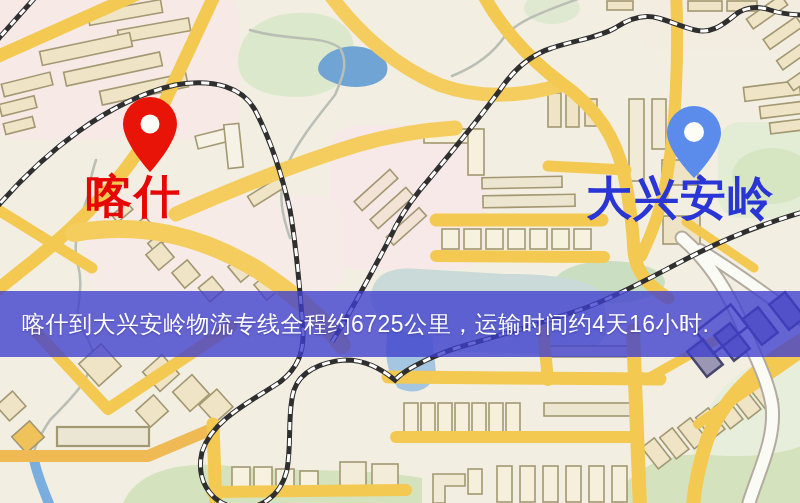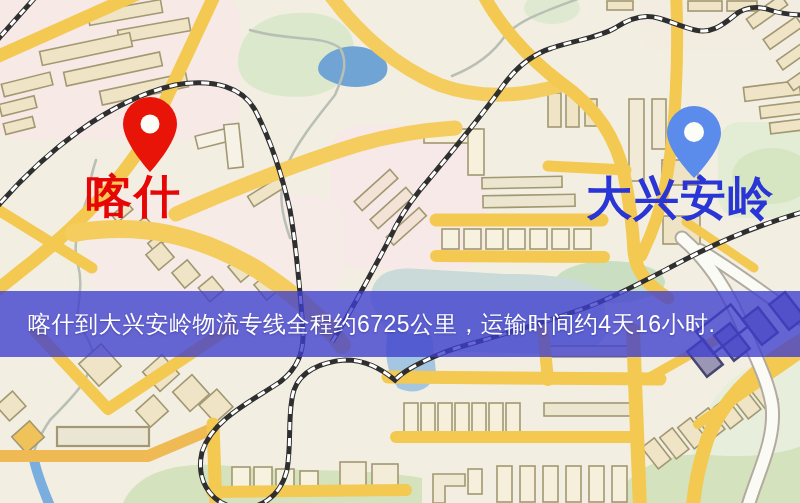--- a/index.html
+++ b/index.html
@@ -2,21 +2,21 @@
 <html><head>
 <meta charset="utf-8">
 <style>
   html,body{margin:0;padding:0;background:#e8e8e8;}
   #stage{position:relative;width:800px;height:503px;overflow:hidden;
          font-family:"Liberation Sans",sans-serif;background:#f2eee2;}
   #basemap{position:absolute;left:0;top:0;}
   .place-label{position:absolute;font-family:"Liberation Serif","DejaVu Serif",serif;
          font-weight:900;font-size:46px;line-height:1;letter-spacing:2px;white-space:nowrap;}
   #route-banner{position:absolute;left:0;top:291px;width:800px;height:66px;
-         display:flex;align-items:center;box-sizing:border-box;padding-left:28px;}
+         display:flex;align-items:center;box-sizing:border-box;padding-left:22px;}
   #route-banner span{font-size:23px;letter-spacing:0.5px;white-space:nowrap;
          text-shadow:0 1px 2px rgba(40,40,120,.45);}
 </style>
 </head>
 <body>
 
 <div id="stage">
 
   <svg id="basemap" width="800" height="503" viewBox="0 0 800 503" xmlns="http://www.w3.org/2000/svg">
 

